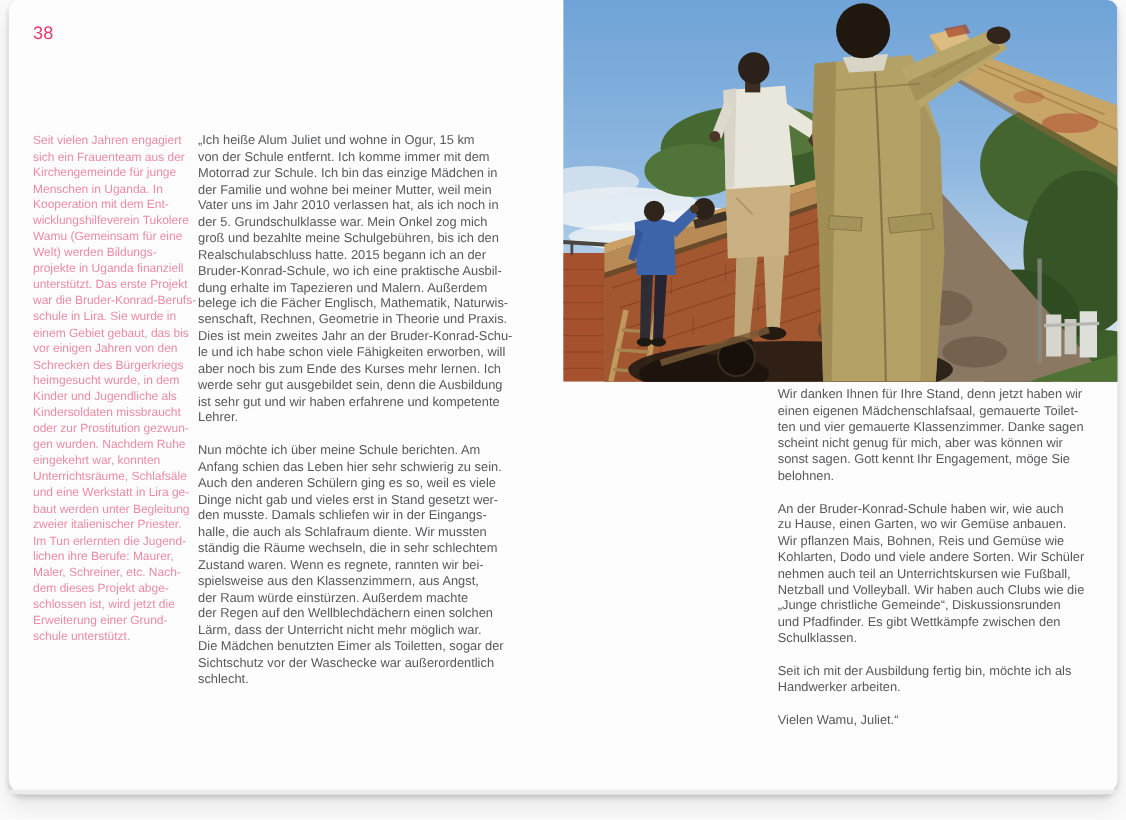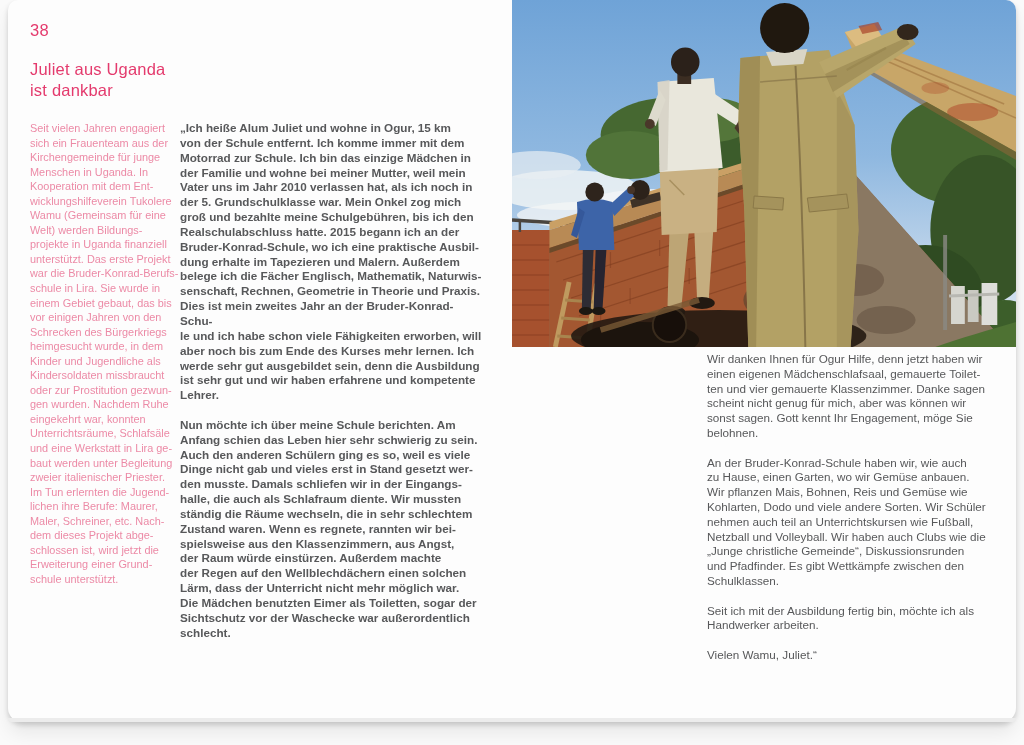--- a/index.html
+++ b/index.html
@@ -18,38 +18,36 @@
     box-shadow:0 3px 5px rgba(0,0,0,.16),0 12px 18px rgba(0,0,0,.07);
   }
   .title-block{position:absolute;left:22px;top:20px;color:var(--accent);
     font-size:16.5px;line-height:21.5px;letter-spacing:.2px;}
   .title-block .page-number{margin-bottom:17px;}
   .title-block .title{white-space:pre-line;}
   .sidebar{position:absolute;left:22px;top:121px;width:155px;
     font-size:10.9px;line-height:14.55px;color:var(--sidebar-pink);
     white-space:pre-line;}
   .main-col{position:absolute;left:172px;top:121px;width:302px;
-    font-size:11.7px;line-height:14.85px;color:var(--body-text);font-weight:bold;}
+    font-size:11.7px;line-height:14.85px;color:var(--body-text);}
   .main-col p,.right-col p{margin:0 0 14.8px 0;white-space:pre-line;}
   .photo{position:absolute;left:504px;top:0;width:504px;height:347px;}
   .photo svg{display:block;width:100%;height:100%;}
   .right-col{position:absolute;left:699px;top:352px;width:292px;
     font-size:11.7px;line-height:14.8px;color:var(--body-text);}
   .page-bottom-edge{position:absolute;left:8px;top:718px;width:1008px;height:4px;
     background:#ececec;border-radius:0 0 8px 8px;}
 </style>
 </head>
 <body style="--accent: #e43a6d; --sidebar-pink: #ec8aa6; --body-text: #57585a;">
 
 <div class="page">
 
   <div class="title-block">
     <div class="page-number">38</div>
-    <div class="title">Juliet aus Uganda
-ist dankbar</div>
   </div>
 
   <div class="sidebar">Seit vielen Jahren engagiert
 sich ein Frauenteam aus der
 Kirchengemeinde für junge
 Menschen in Uganda. In
 Kooperation mit dem Ent-
 wicklungshilfeverein Tukolere
 Wamu (Gemeinsam für eine
 Welt) werden Bildungs-
@@ -243,21 +241,21 @@
         <circle cx="277" cy="28" r="25" fill="#20180f"></circle>
         <path d="M288,66 C292,140 296,240 298,347" stroke="#877549" stroke-width="2" fill="none"></path>
         <path d="M252,82 L330,76" stroke="#877549" stroke-width="1.5" opacity="0.7" fill="none"></path>
         <path d="M300,198 L340,194 L342,208 L302,212 Z" fill="#a5935c" stroke="#8a7848" stroke-width="1"></path>
         <path d="M246,196 L276,198 L275,210 L245,208 Z" fill="#a5935c" stroke="#8a7848" stroke-width="1"></path>
       </g>
     </svg>
   </div>
 
   <div class="right-col">
-    <p>Wir danken Ihnen für Ogur Hilfe, denn jetzt haben wir
+    <p>Wir danken Ihnen für Ihre Stand, denn jetzt haben wir
 einen eigenen Mädchenschlafsaal, gemauerte Toilet-
 ten und vier gemauerte Klassenzimmer. Danke sagen
 scheint nicht genug für mich, aber was können wir
 sonst sagen. Gott kennt Ihr Engagement, möge Sie
 belohnen.</p>
     <p>An der Bruder-Konrad-Schule haben wir, wie auch
 zu Hause, einen Garten, wo wir Gemüse anbauen.
 Wir pflanzen Mais, Bohnen, Reis und Gemüse wie
 Kohlarten, Dodo und viele andere Sorten. Wir Schüler
 nehmen auch teil an Unterrichtskursen wie Fußball,

